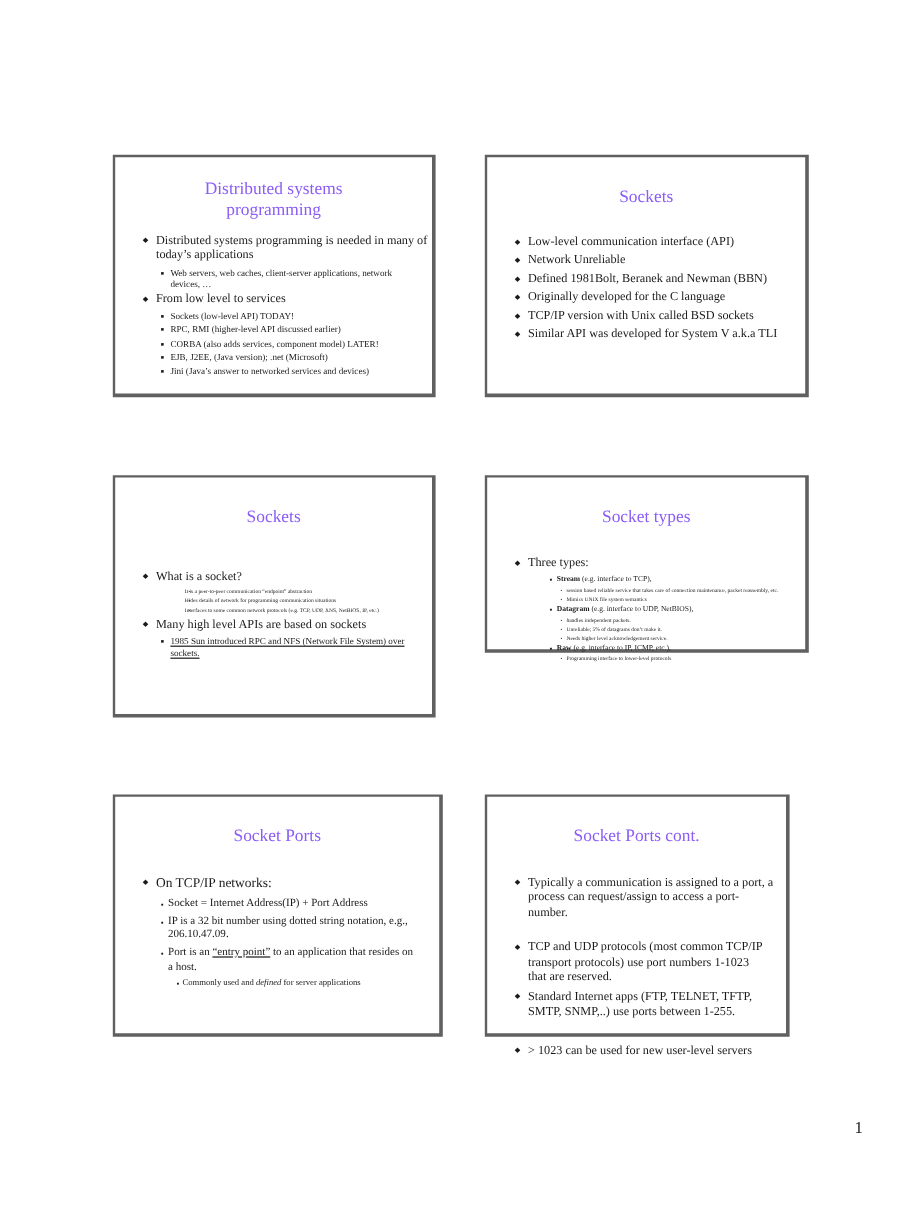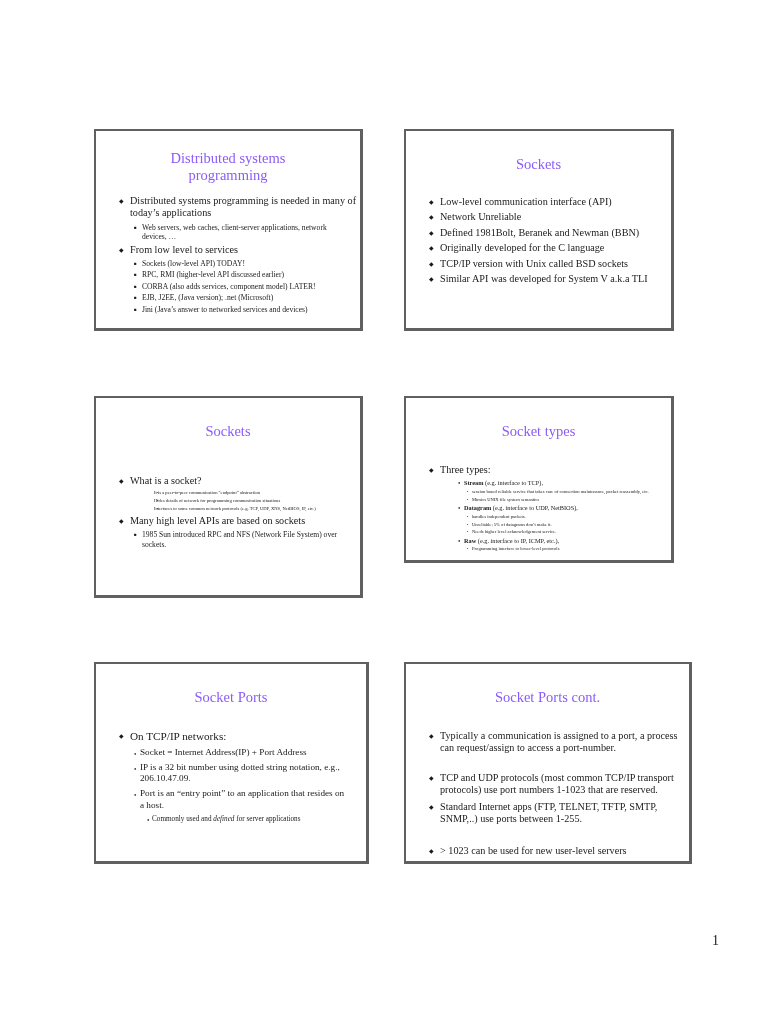--- a/index.html
+++ b/index.html
@@ -3,42 +3,42 @@
 <meta charset="utf-8">
 <style>
   html, body { margin:0; padding:0; }
   body { width:768px; height:1024px; background:#ffffff; position:relative; overflow:hidden;
          font-family:"Liberation Serif", "DejaVu Serif", serif; color:#1a1a1a; }
   .slide { position:absolute; box-sizing:border-box; border:2px solid #606060; background:#fff;
            border-right-width:3px; border-bottom-width:3px; }
   .s1 { left:94px; top:129px; width:269px; height:202px; }
   .s2 { left:404px; top:129px; width:270px; height:202px; }
   .s3 { left:94px; top:396px; width:269px; height:202px; }
-  .s4 { left:404px; top:396px; width:270px; height:167px; }
+  .s4 { left:404px; top:396px; width:270px; height:148px; }
   .s5 { left:94px; top:662px; width:275px; height:202px; }
-  .s6 { left:404px; top:662px; width:288px; height:202px; }
+  .s6 { left:404px; top:662px; width:254px; height:202px; }
   .title { position:absolute; left:0; right:0; text-align:center; font-size:14.5px; line-height:17px; color:#8b5cf6; }
   .body { position:absolute; left:0; right:0; }
   ul { list-style:none; margin:0; padding:0; }
   li { position:relative; }
   .l1 { font-size:10.2px; line-height:12.4px; padding-left:34px; margin-bottom:3px; }
   .l1::before { content:"\25C6"; position:absolute; left:23px; top:0; font-size:6px; }
   .l2 { font-size:7.6px; line-height:9.4px; padding-left:46px; margin-bottom:2px; }
   .l2::before { content:"\25A0"; position:absolute; left:38px; top:0; font-size:4.5px; }
   .l2s { font-size:6.3px; line-height:8px; padding-left:58px; margin-bottom:1.5px; }
   .l2s::before { content:"\25CF"; position:absolute; left:52px; top:0; font-size:4px; }
   .l3 { font-size:4.6px; line-height:6.2px; padding-left:66px; margin-bottom:1.5px; padding-right:14px; }
   .l3::before { content:"\2022"; position:absolute; left:61px; top:0; font-size:4px; }
   .big1 { font-size:11.2px; line-height:13.5px; }
   .pport .l2 { font-size:9.2px; line-height:11.5px; padding-left:44px; margin-bottom:3.5px; }
   .pport .l2::before { content:"\25CF"; left:38px; font-size:4px; top:1px; }
   .pport .l2s { font-size:7.2px; line-height:9px; padding-left:56px; }
   .pport .l2s::before { left:51px; }
   b { font-weight:bold; }
-  .u { }
+  .u { text-decoration:underline; }
   .pagenum { position:absolute; left:712px; top:933px; font-size:14px; color:#222; }
 </style>
 </head>
 <body>
 
 <div class="slide s1">
   <div class="title" style="top:19px;">
     <div>Distributed systems</div>
     <div>programming</div>
   </div>
@@ -72,21 +72,21 @@
 
 <div class="slide s3">
   <div class="title" style="top:25px;">Sockets</div>
   <div class="body" style="top:77px;">
     <ul>
       <li class="l1">What is a socket?</li>
       <li class="l3" style="padding-left:58px;padding-right:14px;">It is a peer-to-peer communication “endpoint” abstraction</li>
       <li class="l3" style="padding-left:58px;padding-right:14px;">Hides details of network for programming communication situations</li>
       <li class="l3" style="padding-left:58px;padding-right:14px;">Interfaces to some common network protocols (e.g. TCP, UDP, XNS, NetBIOS, IP, etc.)</li>
       <li class="l1" style="margin-top:3px;">Many high level APIs are based on sockets</li>
-      <li class="l2" style="padding-right:19px;">1985 Sun introduced RPC and NFS (Network File System) over sockets.</li>
+      <li class="l2" style="padding-right:19px;text-decoration:underline;">1985 Sun introduced RPC and NFS (Network File System) over sockets.</li>
     </ul>
   </div>
 </div>
 
 <div class="slide s4">
   <div class="title" style="top:25px;">Socket types</div>
   <div class="body" style="top:66px;">
     <ul>
       <li class="l1">Three types:</li>
       <li class="l2s"><b>Stream</b><span> (e.g. interface to TCP),</span></li>

